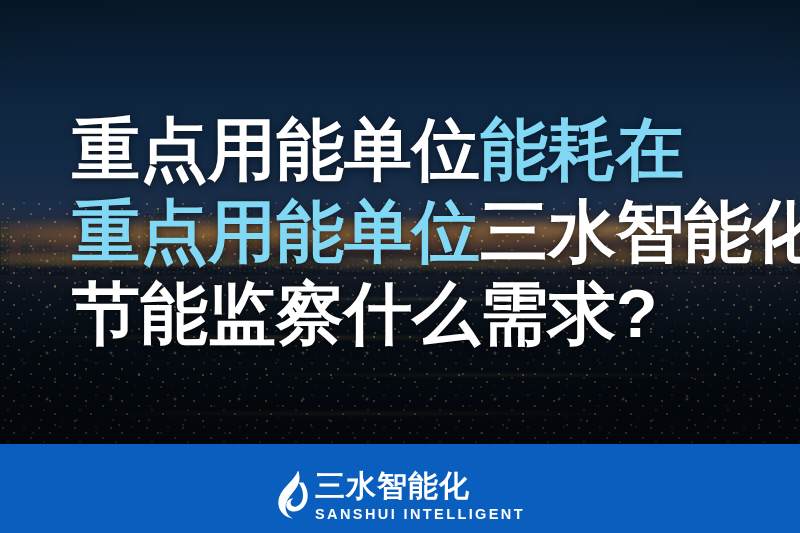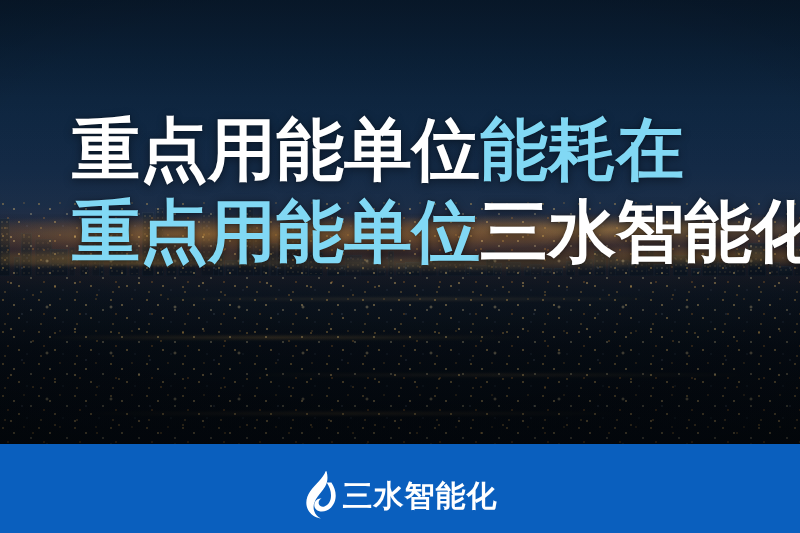--- a/index.html
+++ b/index.html
@@ -321,27 +321,29 @@
     <div class="city-mass"></div>
     <div class="lights"></div>
     <div class="lights2"></div>
     <div class="streaks"></div>
   </div>
   <div class="vignette"></div>
 
   <div class="headline" id="headline">
       <div class="hl-line"><span style="color: rgb(255, 255, 255);">重点用能单位</span><span class="hl-accent" style="color: rgb(129, 216, 244);">能耗在</span></div>
       <div class="hl-line"><span class="hl-accent" style="color: rgb(129, 216, 244);">重点用能单位</span><span style="color: rgb(255, 255, 255);">三水智能化</span></div>
+      <div class="hl-line"><span style="color: rgb(255, 255, 255);">节能监察什么需求?</span></div>
     </div>
 
   <div class="bottom-bar">
     <div class="logo">
       <svg class="logo-mark" viewBox="0 0 40 52" aria-hidden="true">
         <path d="M23.6 1.2c1.6 6.4 1.0 11.0 -1.6 15.6 -2.0 3.5 -5.0 6.6 -7.4 9.9 -3.4 4.6 -5.0 9.4 -3.4 14.3 1.1 3.4 3.6 6.0 6.9 7.4 -5.6 -0.6 -10.6 -3.8 -13.1 -8.7 -3.0 -5.9 -1.8 -12.6 2.2 -18.4 2.6 -3.7 5.9 -6.9 8.9 -10.3 3.0 -3.4 5.4 -6.6 6.5 -9.8z" fill="#ffffff"></path>
         <path d="M28.4 12.5c2.9 4.6 4.4 9.0 4.3 13.4 -0.1 6.6 -3.6 12.1 -9.0 14.6 -3.9 1.8 -8.0 1.4 -10.5 -1.0 -2.3 -2.2 -2.6 -5.6 -0.8 -8.3 1.5 -2.2 4.0 -3.3 6.2 -2.6 -2.4 1.2 -3.5 3.5 -2.7 5.6 0.8 2.0 3.1 3.0 5.5 2.3 3.9 -1.1 6.4 -5.2 6.6 -10.4 0.2 -4.6 -1.4 -9.2 -4.3 -13.6z" fill="#ffffff"></path>
       </svg>
       <div class="logo-text">
         <div class="logo-cn">三水智能化</div>
+        <div class="logo-en">SANSHUI INTELLIGENT</div>
       </div>
     </div>
   </div>
 
 </div>
 
 </body></html>

